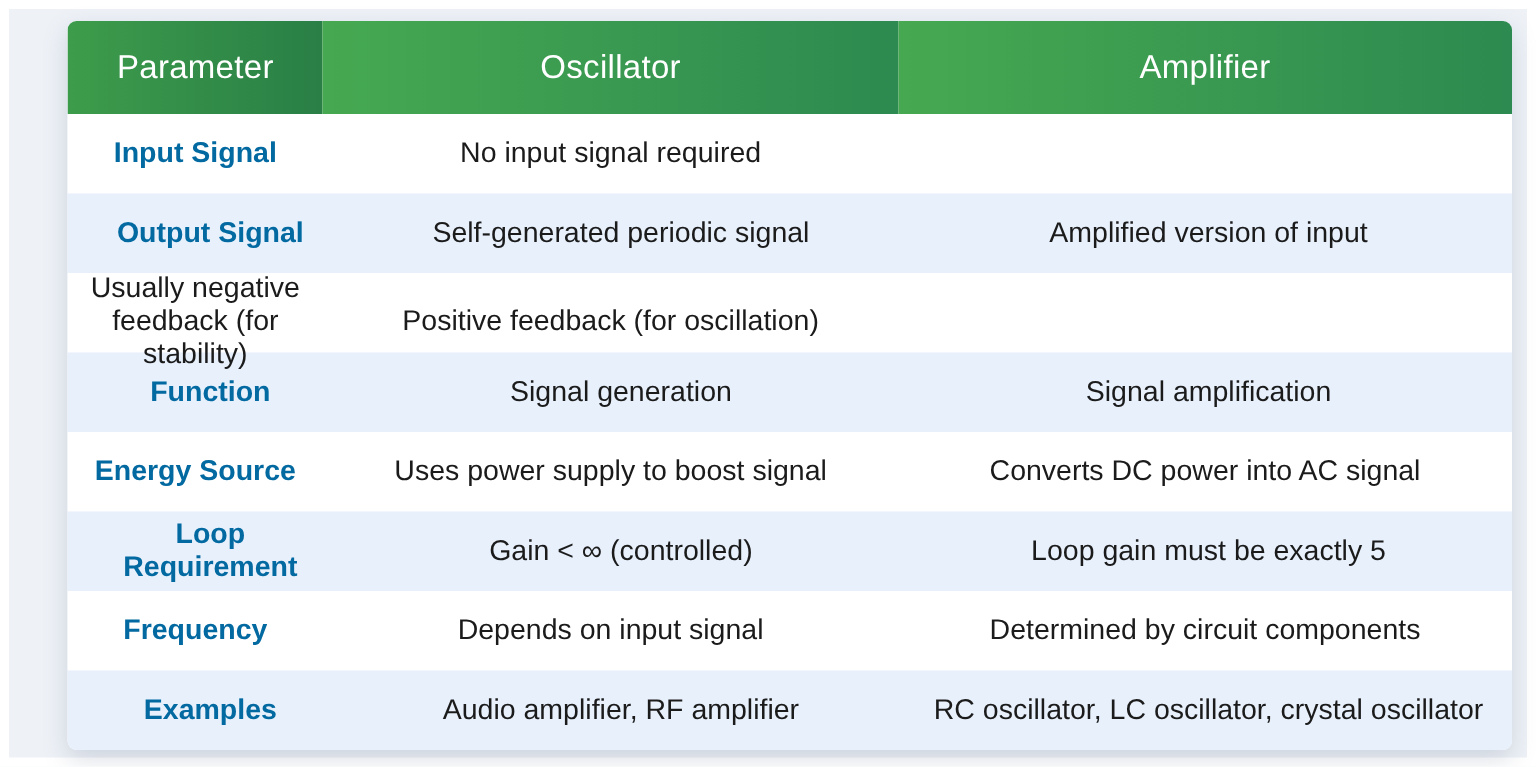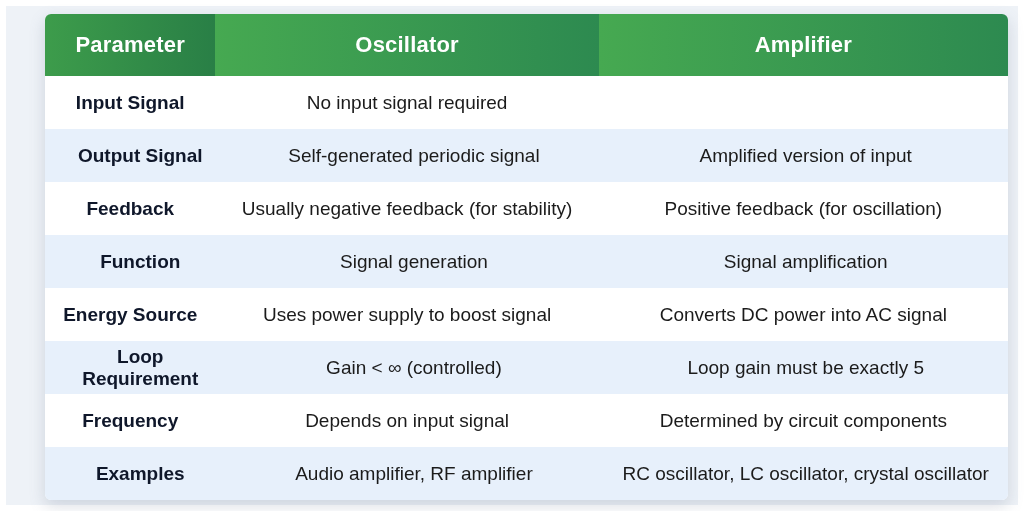--- a/index.html
+++ b/index.html
@@ -25,39 +25,39 @@
   }
   .grid-row {
     display: grid;
     grid-template-columns: 17.7% 39.8% 42.5%;
     align-items: stretch;
   }
   .header-row { height: 62px; }
   .header-cell {
     display: flex; align-items: center; justify-content: center;
     color: #ffffff;
-    font-weight: bold;
+    font-weight: normal;
     font-size: 22px;
     letter-spacing: 0.2px;
     background: linear-gradient(to right, #46a951, #2d8a50);
   }
   .header-cell.param-head {
     background: linear-gradient(to right, #3d9c4b, #297f46);
   }
   .body-row { height: 53px; background: #ffffff; }
   .body-row.alt { background: #e7f0fb; padding-left: 11px; }
   .cell {
     display: flex; align-items: center; justify-content: center;
     font-size: 19px;
     color: #1b1b1b;
     text-align: center;
     padding: 0 10px;
   }
   .cell.param {
-    color: #0f172a;
+    color: #0369a1;
     font-weight: bold;
     font-size: 19px;
   }
 </style>
 </head>
 <body>
 
 <div class="page">
   <div class="card">
 
@@ -72,21 +72,20 @@
       <div class="cell">No input signal required</div>
     </div>
 
     <div class="grid-row body-row alt">
       <div class="cell param">Output Signal</div>
       <div class="cell">Self-generated periodic signal</div>
       <div class="cell">Amplified version of input</div>
     </div>
 
     <div class="grid-row body-row">
-      <div class="cell param">Feedback</div>
       <div class="cell">Usually negative feedback (for stability)</div>
       <div class="cell">Positive feedback (for oscillation)</div>
     </div>
 
     <div class="grid-row body-row alt">
       <div class="cell param">Function</div>
       <div class="cell">Signal generation</div>
       <div class="cell">Signal amplification</div>
     </div>
 

